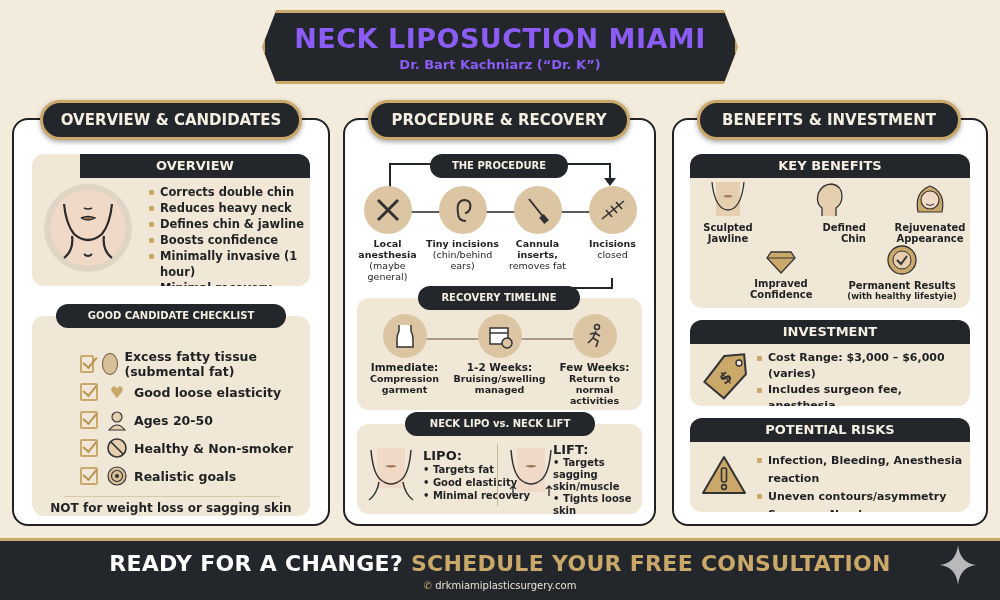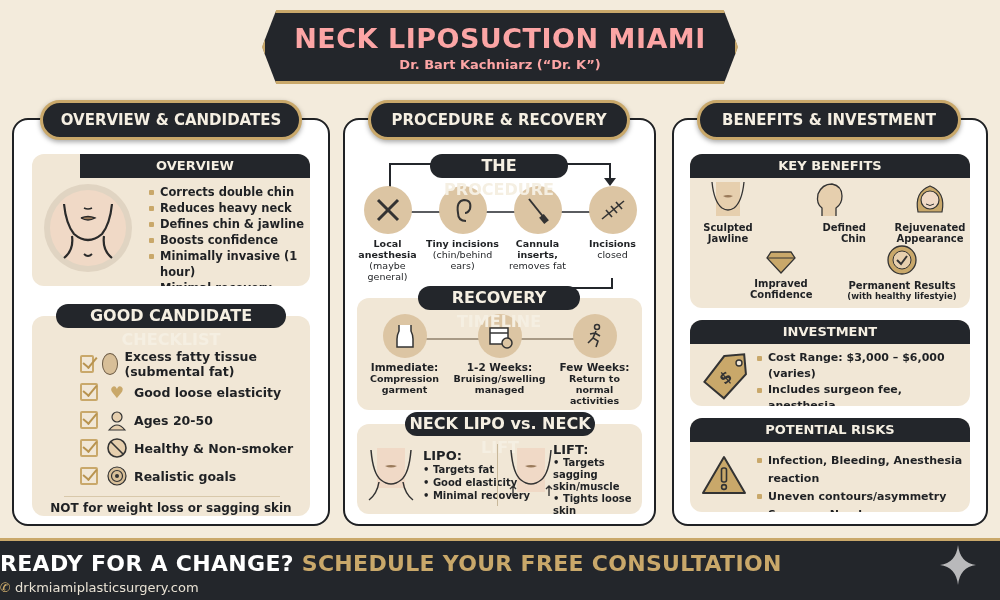--- a/index.html
+++ b/index.html
@@ -9,21 +9,21 @@
     font-family: "DejaVu Sans", "Liberation Sans", sans-serif;
     color: #1f2124;
     position: relative;
   }
   .title-banner {
     position: absolute; left: 262px; top: 10px; width: 476px; height: 74px;
     background: #23262b;
     border: 3px solid #c9a86a;
     border-radius: 14px;
     clip-path: polygon(3% 0, 97% 0, 100% 50%, 97% 100%, 3% 100%, 0 50%);
-    text-align: center; color: #fca5a5;
+    text-align: center; color: #8b5cf6;
     box-shadow: 0 3px 6px rgba(0,0,0,.3);
   }
   .title-banner .t1 { font-weight: bold; font-size: 27px; letter-spacing: .5px; margin-top: 10px; }
   .title-banner .t2 { font-weight: bold; font-size: 13px; margin-top: 3px; }
 
   .panel {
     position: absolute; top: 118px; height: 408px;
     background: #ffffff; border: 2.5px solid #1f2124; border-radius: 16px;
   }
   .panel-tab {
@@ -35,21 +35,21 @@
   }
   .box {
     position: absolute; background: #f1e7d6; border-radius: 12px; overflow: hidden;
   }
   .box-head {
     background: #23262b; color: #f5efe2; font-weight: bold; font-size: 13px;
     text-align: center; height: 24px; line-height: 24px;
   }
   .pill {
     position: absolute; background: #23262b; color: #f5efe2; font-weight: bold;
-    font-size: 16px; height: 24px; line-height: 24px; border-radius: 12px;
+    font-size: 10px; height: 24px; line-height: 24px; border-radius: 12px;
     text-align: center; z-index: 2;
   }
   ul.bullets { list-style: none; }
   ul.bullets li { position: relative; padding-left: 12px; font-size: 11.5px; font-weight: bold; line-height: 16px; }
   ul.bullets li::before {
     content: ""; position: absolute; left: 1px; top: 6px; width: 5px; height: 5px;
     background: #c9a86a; border-radius: 1px;
   }
   .circle-icon {
     width: 48px; height: 48px; border-radius: 50%; background: #dcc5a3;
@@ -61,25 +61,25 @@
     width: 18px; height: 18px; border: 2px solid #c9a86a; border-radius: 2px; margin-right: 8px;
     position: relative;
   }
   .checkbox::after {
     content: ""; position: absolute; left: 4px; top: -3px; width: 6px; height: 12px;
     border-right: 2.5px solid #b8934f; border-bottom: 2.5px solid #b8934f; transform: rotate(40deg);
   }
   .check-row .label { font-size: 12.5px; font-weight: bold; margin-left: 6px; }
   .footer {
     position: absolute; left: 0; top: 538px; width: 1000px; height: 62px;
-    background: #23262b; border-top: 3px solid #c9a86a; 
+    background: #23262b; border-top: 3px solid #c9a86a; text-align: center;
   }
   .footer .cta { font-weight: bold; font-size: 22px; color: #ffffff; margin-top: 10px; letter-spacing: .3px; }
   .footer .cta .gold { color: #c9a86a; }
-  .footer .url { color: #e9e2d4; font-size: 13px; margin-top: 4px; }
+  .footer .url { color: #e9e2d4; font-size: 10px; margin-top: 4px; }
 </style>
 </head>
 <body>
 
 <div class="title-banner">
   <div class="t1">NECK LIPOSUCTION MIAMI</div>
   <div class="t2">Dr. Bart Kachniarz (“Dr. K”)</div>
 </div>
 
 <div class="panel" style="left:12px;width:318px;"></div>

